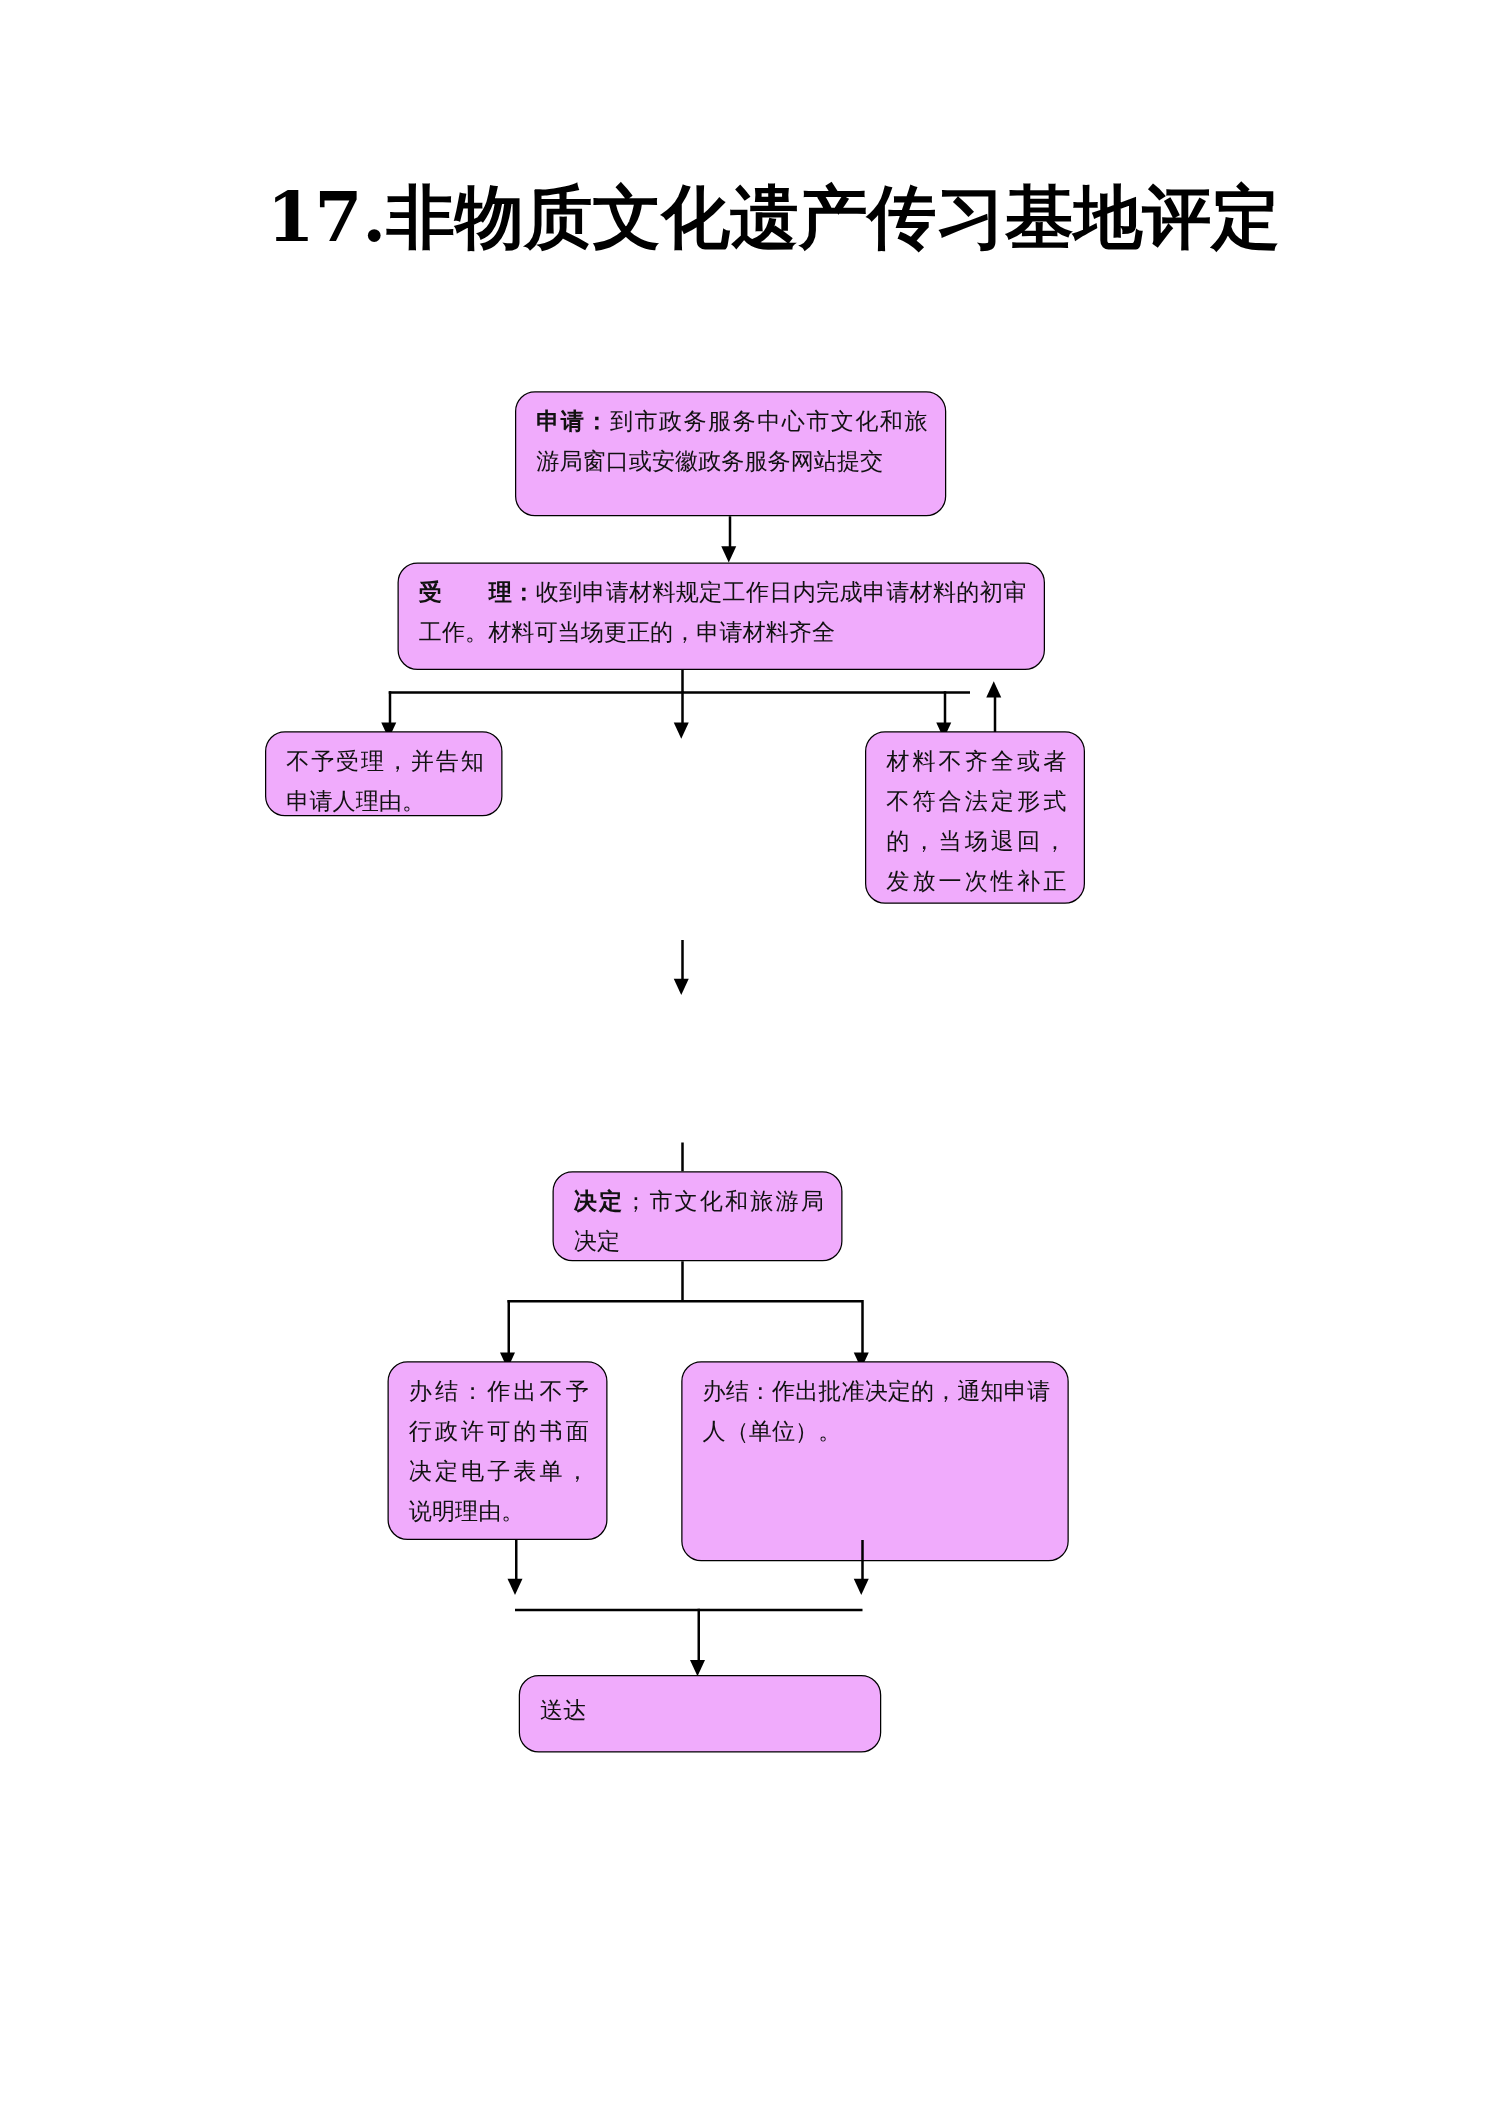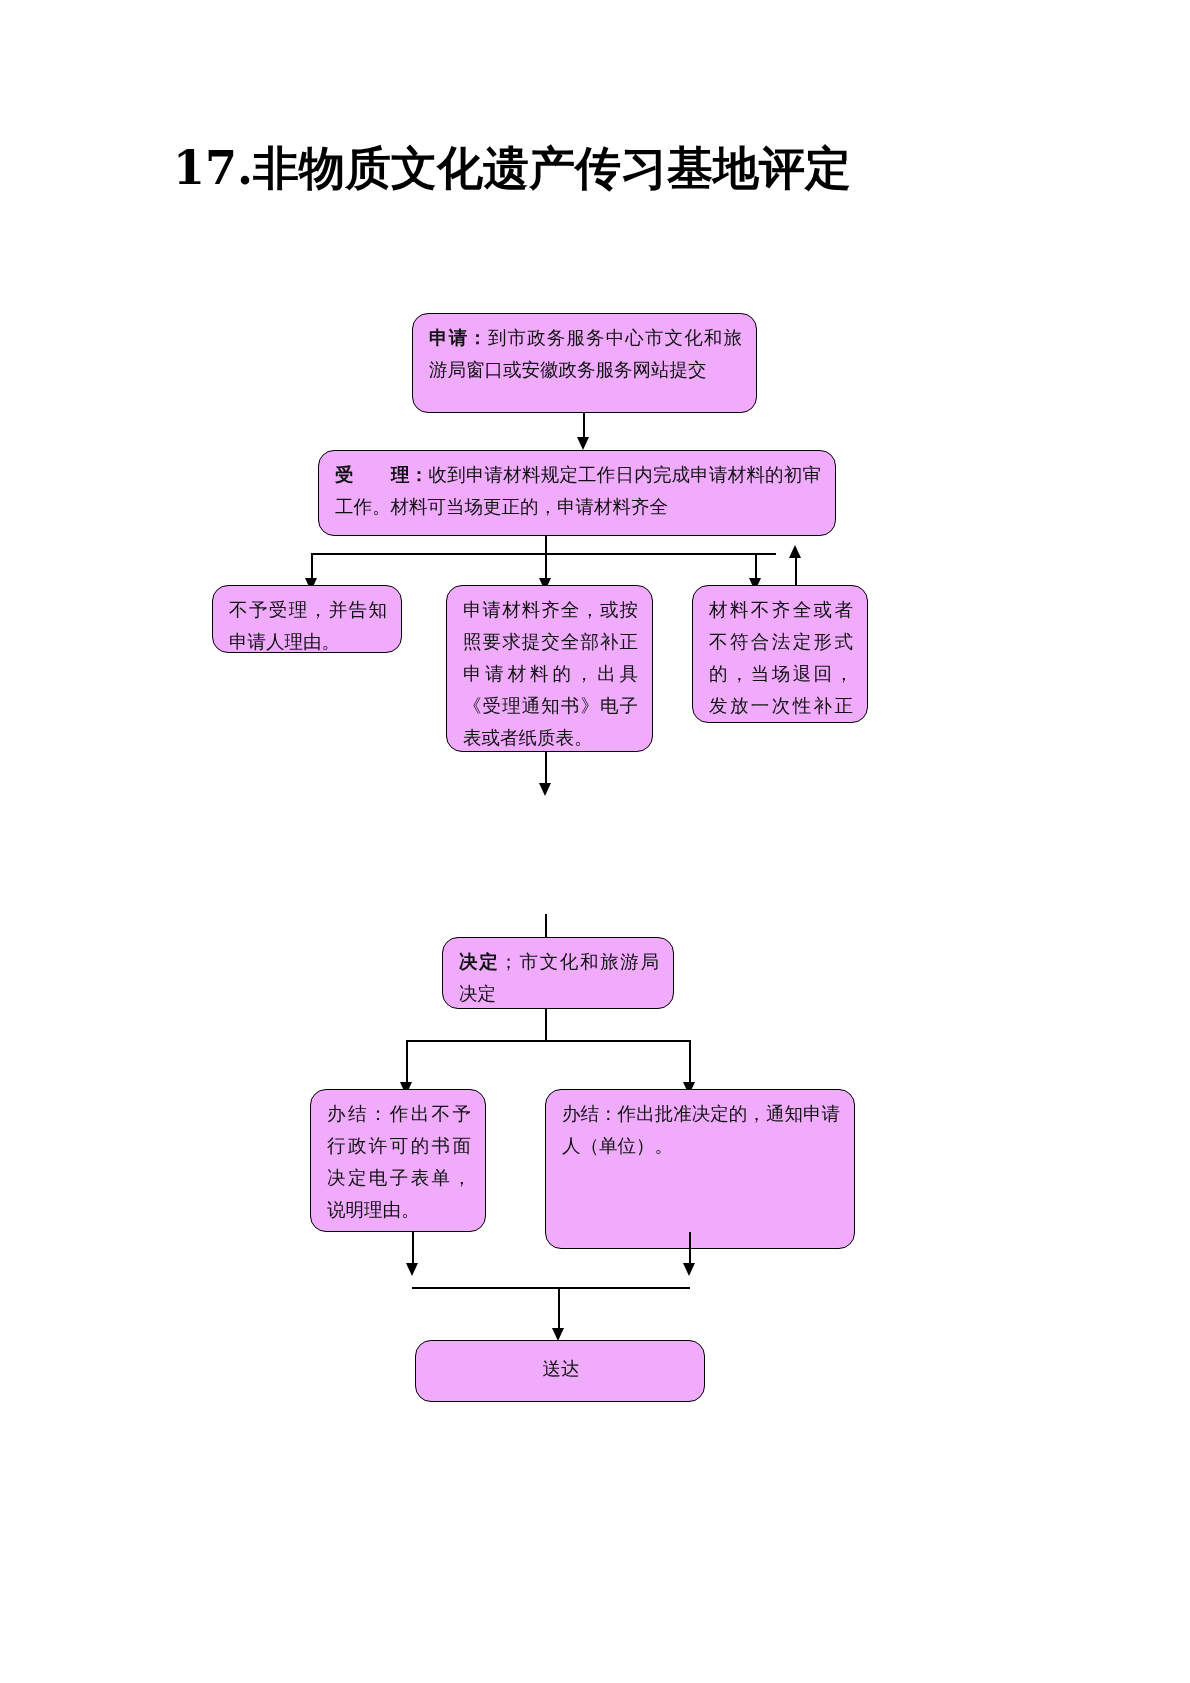--- a/index.html
+++ b/index.html
@@ -18,24 +18,24 @@
     background: #ffffff;
     overflow: hidden;
   }
 
   
   #doc-title {
     position: absolute;
     left: 0;
     top: 138px;
     width: 1024px;
-    text-align: center;
+    text-align: right;
     font-family: "DejaVu Serif", "Liberation Serif", serif;
     font-weight: bold;
-    font-size: 46px;
+    font-size: 55px;
     letter-spacing: 0px;
     color: #000;
     white-space: nowrap;
   }
 
   
   .node {
     position: absolute;
     box-sizing: border-box;
     border: 1.6px solid #000000;
@@ -49,21 +49,20 @@
   }
   .node .inner {
     padding: 8px 14px 8px 16px;
     text-align: justify;
     text-justify: inter-ideograph;
   }
   .node b {
     font-weight: bold;
   }
   .node.center .inner {
-    text-align: center;
   }
 
   
   .vline, .hline {
     position: absolute;
     background: #000000;
   }
   .vline { width: 1.8px; }
   .hline { height: 1.8px; }
 
@@ -124,23 +123,20 @@
   <div class="vline" style="left:755px; top:553px; height:29px;"></div>
   <div class="arrowdown" style="left:749px; top:578px;"></div>
 
   <div class="vline" style="left:795px; top:556px; height:30px;"></div>
   <div class="arrowup" style="left:789px; top:545px;"></div>
 
   <div class="node" style="left:212px; top:585px; width:190px; height:68px;">
     <div class="inner">不予受理，并告知申请人理由。</div>
   </div>
 
-  <div class="node" style="left:446px; top:585px; width:207px; height:167px;">
-    <div class="inner">申请材料齐全，或按照要求提交全部补正申请材料的，出具《受理通知书》电子表或者纸质表。</div>
-  </div>
 
   <div class="node" style="left:692px; top:585px; width:176px; height:138px;">
     <div class="inner">材料不齐全或者不符合法定形式的，当场退回，发放一次性补正告</div>
   </div>
 
   <div class="vline" style="left:545px; top:752px; height:34px;"></div>
   <div class="arrowdown" style="left:539px; top:783px;"></div>
 
 
   <div class="vline" style="left:545px; top:914px; height:23px;"></div>

